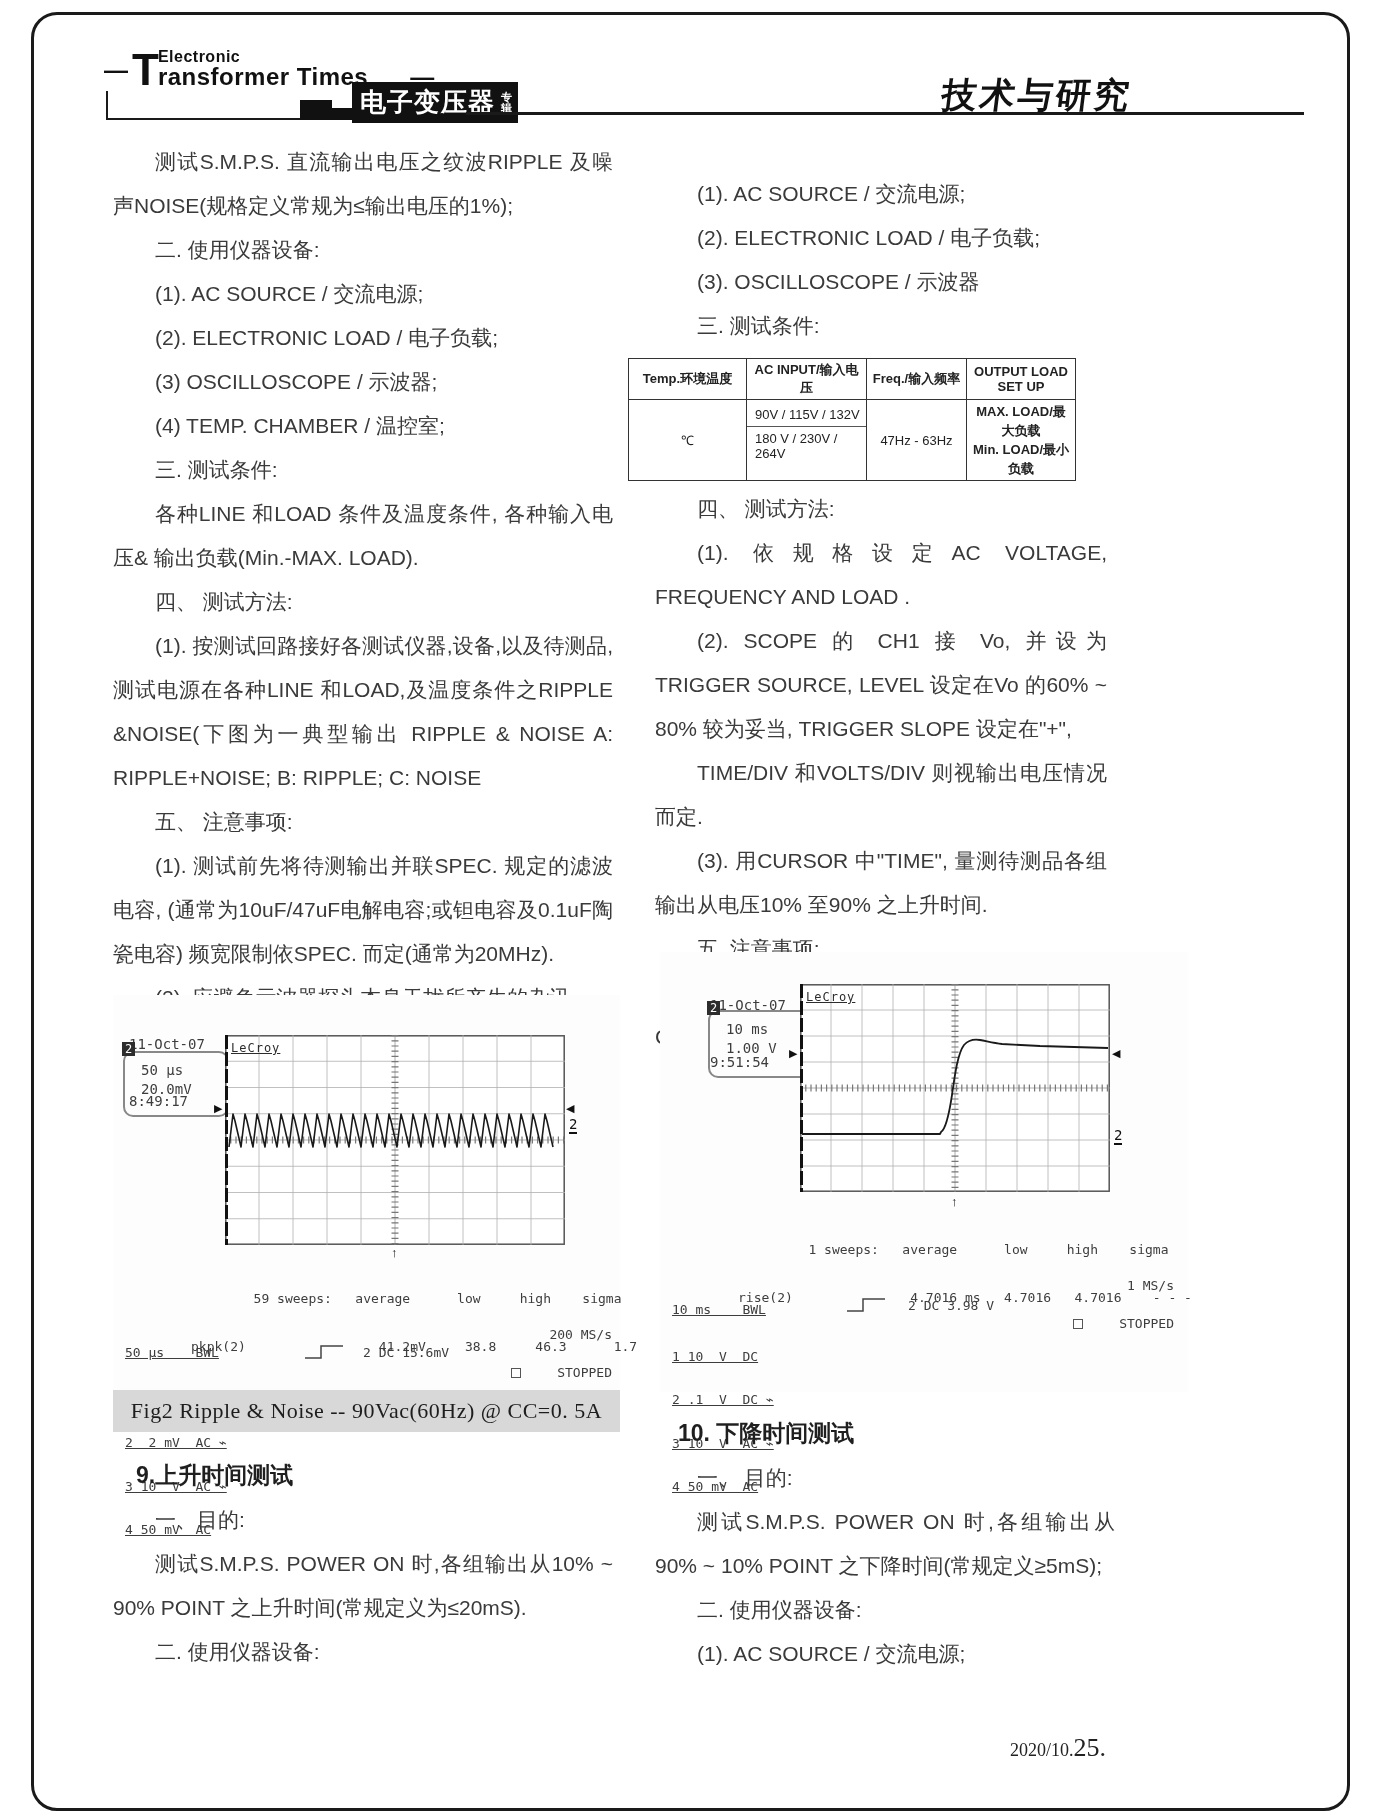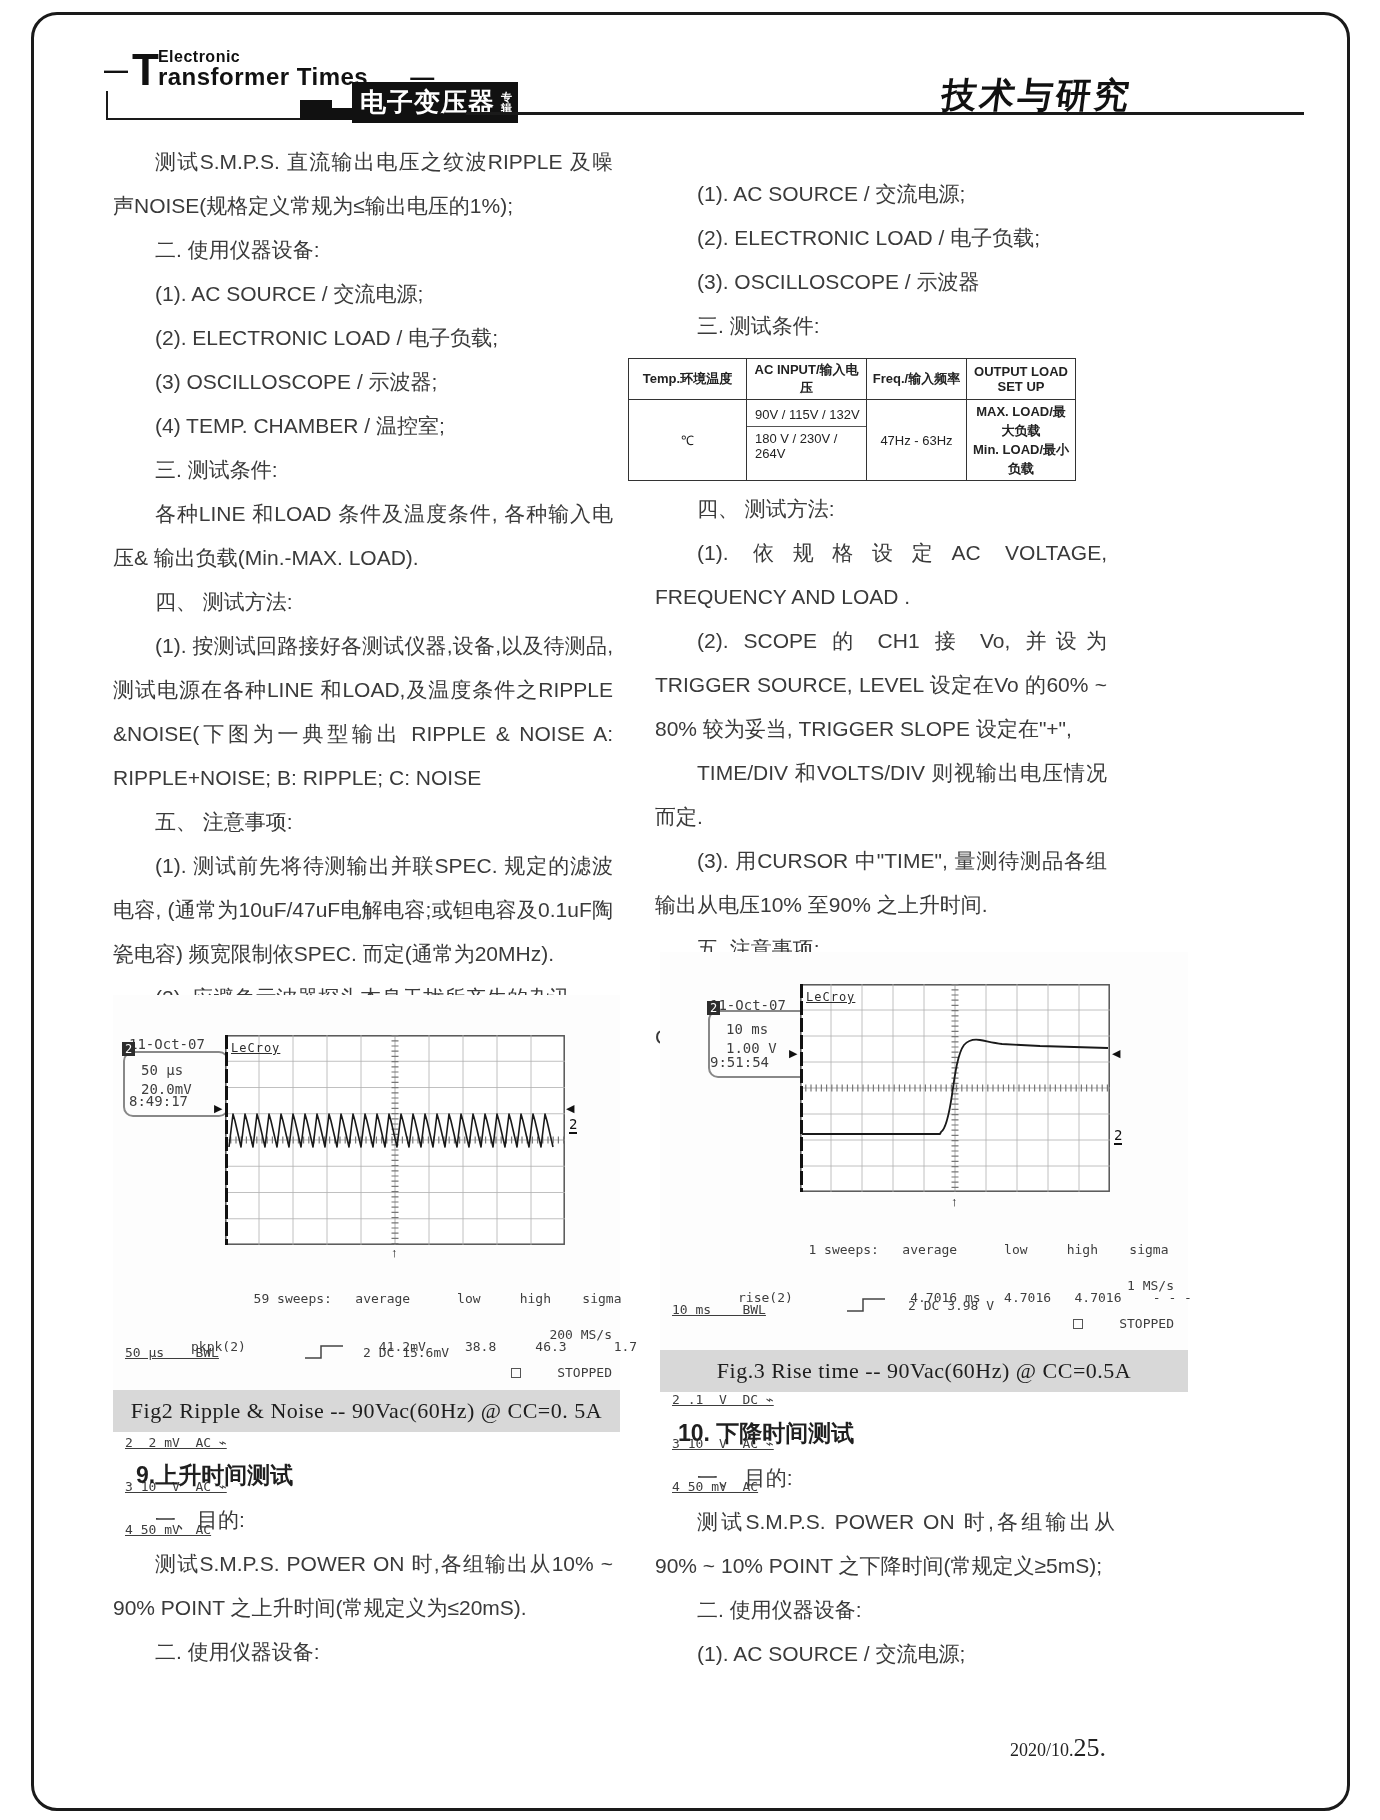--- a/index.html
+++ b/index.html
@@ -262,21 +262,20 @@
   </div>
   <svg class="trig-glyph" style="left:185px;top:344px;" width="42" height="18" viewBox="0 0 42 18">
     <path d="M2 15 H18 V3 H40" stroke="#444" stroke-width="1.5" fill="none"></path>
   </svg>
   <span class="trig-text" style="left:248px;top:346px;">2 DC 3.98 V</span>
   <span class="rate" style="right:14px;top:326px;">1 MS/s</span>
   <div class="status" style="right:14px;top:364px;">
     <span class="stop-square"></span>
     <span>STOPPED</span>
   </div>
-  <div class="capbar" style="top:398px;height:42px;line-height:42px;">Fig.3  Rise time  --  90Vac(60Hz) @  CC=0.5A</div>
 </div>
 
 <div class="col" style="left:655px;top:1410px;width:460px;">
   <p class="sec-head">10. 下降时间测试</p>
   <p class="para">一、 目的:</p>
   <p class="para">测试S.M.P.S. POWER ON 时,各组输出从90% ~ 10% POINT 之下降时间(常规定义≥5mS);</p>
   <p class="para">二. 使用仪器设备:</p>
   <p class="para">(1). AC SOURCE / 交流电源;</p>
 </div>
 

